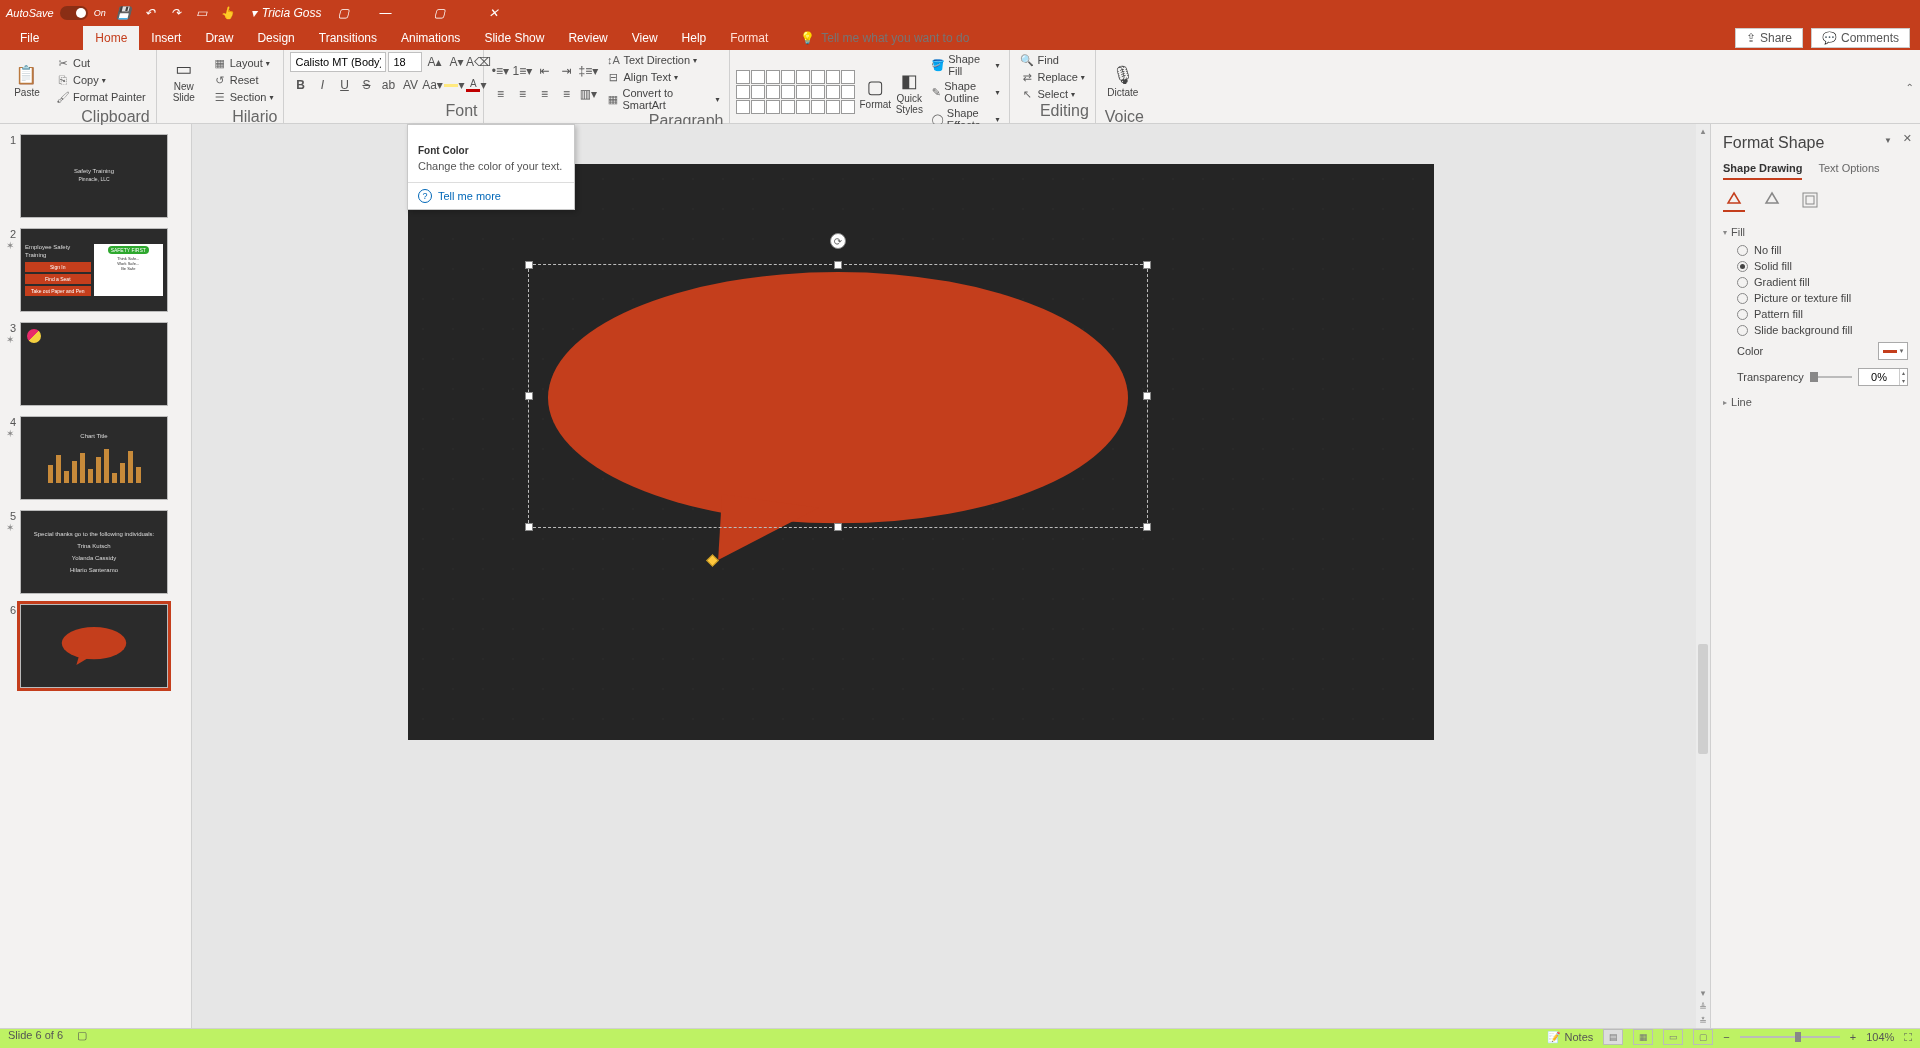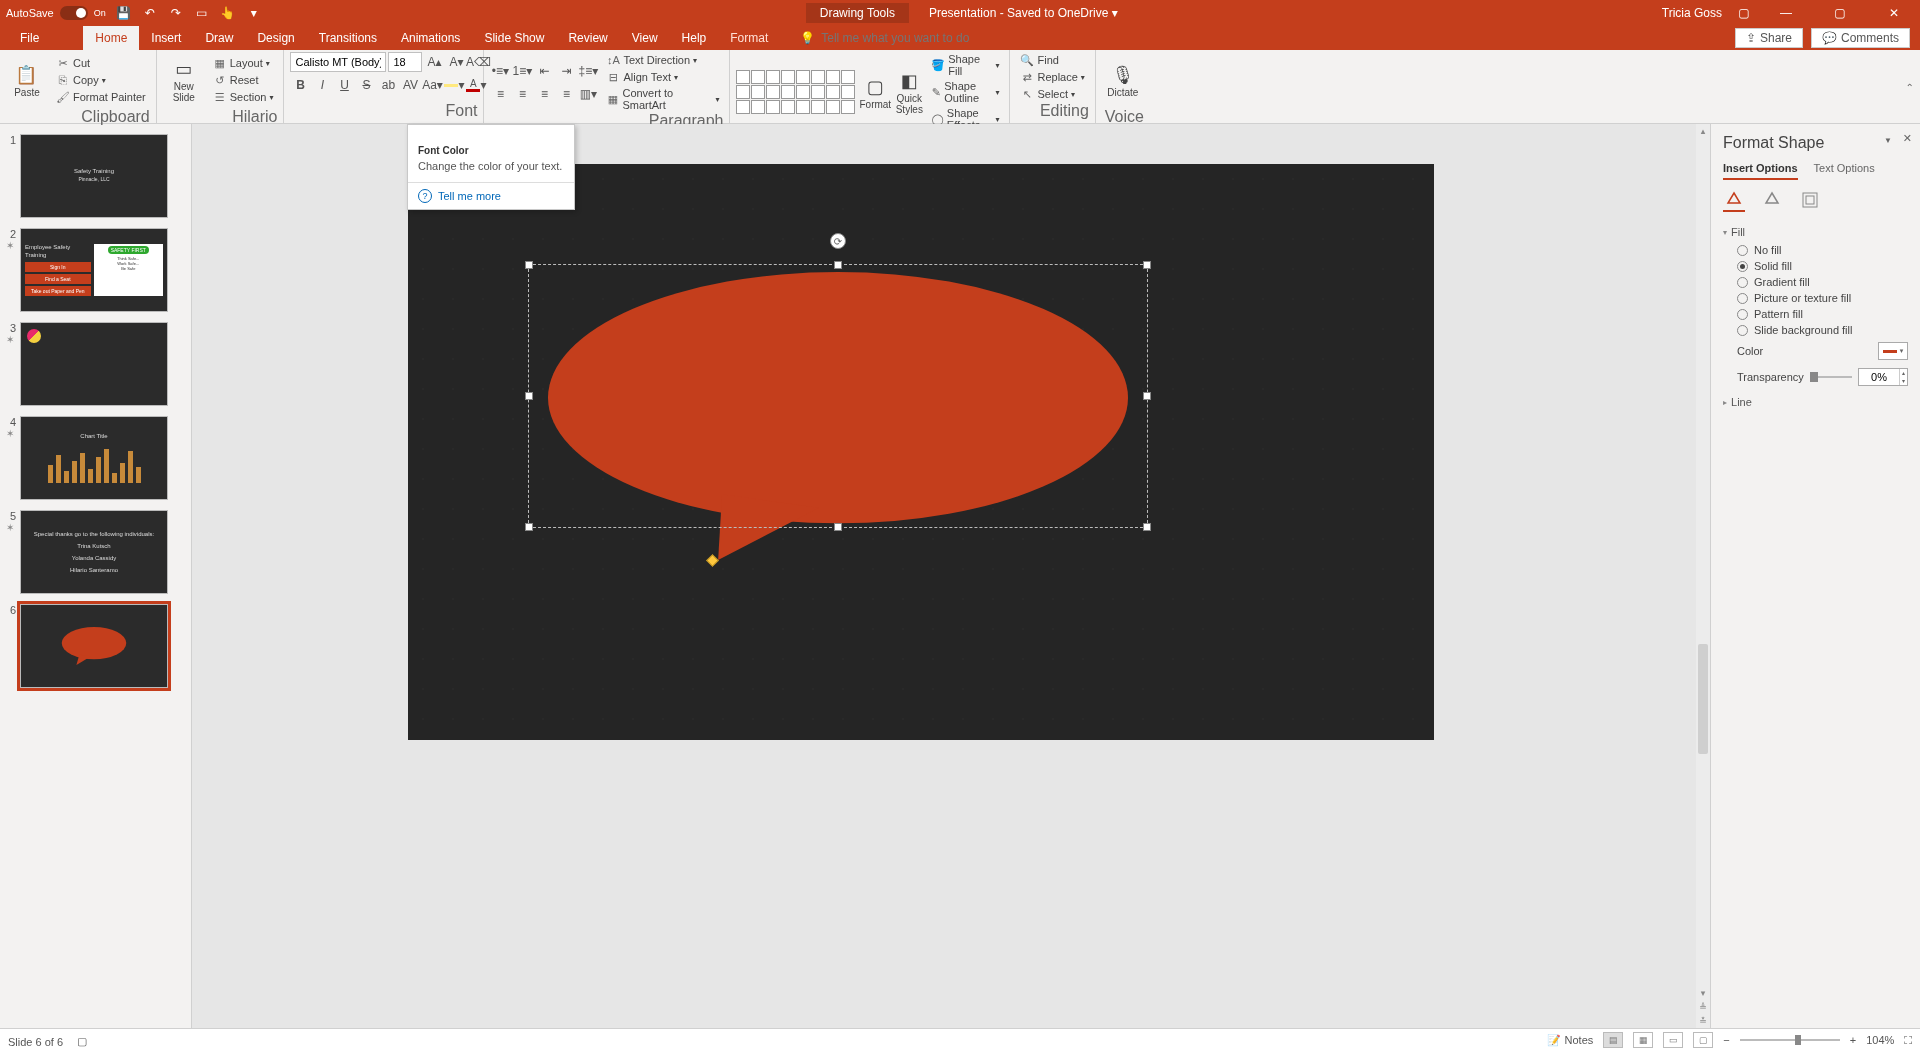--- a/index.html
+++ b/index.html
@@ -1,19 +1,19 @@
 <!DOCTYPE html>
 <html><head>
 <meta charset="utf-8">
 <style>
 * { margin: 0; padding: 0; box-sizing: border-box; font-family: "Segoe UI", sans-serif; }
 body { background: #e6e6e6; width: 1920px; height: 1048px; overflow: hidden; font-size: 12px; }
 
 
-.titlebar { background: #c43e1c; height: 26px; display: flex; color: #fff; padding: 0 6px; }
+.titlebar { background: #c43e1c; height: 26px; display: flex; color: #fff; padding: 0 6px; font-style: italic; }
 .titlebar .left { display: flex; align-items: center; gap: 10px; }
 .autosave { display: flex; align-items: center; gap: 6px; font-size: 11px; }
 .toggle { width: 28px; height: 14px; background: #8a2e15; border-radius: 7px; position: relative; }
 .toggle::after { content: ""; width: 10px; height: 10px; background: #fff; border-radius: 50%; position: absolute; right: 2px; top: 2px; }
 .qat-icon { width: 16px; height: 16px; display: inline-flex; align-items: center; justify-content: center; color: #fff; font-size: 12px; cursor: pointer; }
 .titlebar .center { flex: 1; display: flex; justify-content: center; align-items: center; gap: 20px; font-size: 12px; }
 .context-tab { background: #a53518; padding: 3px 14px; }
 .titlebar .right { display: flex; align-items: center; gap: 14px; }
 .win-btn { width: 40px; height: 26px; display: flex; align-items: center; justify-content: center; color: #fff; cursor: pointer; }
 
@@ -98,21 +98,21 @@
 .color-swatch-btn .sw { width: 14px; height: 3px; background: #c43e1c; }
 .color-swatch-btn::after { content: "▾"; font-size: 7px; color: #666; margin-left: 3px; }
 .spin { display: flex; align-items: center; border: 1px solid #aaa; background: #fff; height: 18px; }
 .spin input { width: 40px; border: none; font-size: 11px; text-align: center; outline: none; }
 .spin .arrows { display: flex; flex-direction: column; border-left: 1px solid #ccc; }
 .spin .arrows span { font-size: 6px; line-height: 8px; padding: 0 2px; cursor: pointer; color: #666; }
 .slider { flex: 1; margin: 0 6px; height: 2px; background: #bbb; position: relative; }
 .slider .knob { position: absolute; left: 0; top: -4px; width: 8px; height: 10px; background: #888; }
 
 
-.status { height: 20px; background: #ffffff; border-top: 1px solid #d0d0d0; display: flex; align-items: flex-end; font-size: 11px; color: #555; padding: 0 8px; gap: 14px; }
+.status { height: 20px; background: #bef264; border-top: 1px solid #d0d0d0; display: flex; align-items: flex-start; font-size: 11px; color: #555; padding: 0 8px; gap: 14px; }
 .status .right { margin-left: auto; display: flex; align-items: center; gap: 10px; }
 .view-btn { width: 20px; height: 16px; border: 1px solid #bbb; cursor: pointer; display:flex; align-items:center; justify-content:center; font-size:9px; color:#777;}
 .view-btn.active { background: #ddd; }
 .zoom-slider { width: 100px; height: 2px; background: #bbb; position: relative; }
 .zoom-slider .k { position: absolute; left: 55px; top: -4px; width: 6px; height: 10px; background: #888; }
 
 
 .th-bubble { width: 80px; height: 44px; }
 .th-bars { display:flex; align-items:flex-end; gap:3px; height:40px; }
 .th-bars span{ width:5px; background:#c78a3a; }
@@ -126,24 +126,20 @@
       <span>AutoSave</span>
       <span class="toggle"></span>
       <span style="font-size:9px">On</span>
     </div>
     <span class="qat-icon">💾</span>
     <span class="qat-icon">↶</span>
     <span class="qat-icon">↷</span>
     <span class="qat-icon">▭</span>
     <span class="qat-icon">👆</span>
     <span class="qat-icon">▾</span>
-  </div>
-  <div class="center">
-    <span class="context-tab">Drawing Tools</span>
-    <span>Presentation - Saved to OneDrive ▾</span>
   </div>
   <div class="right">
     <span>Tricia Goss</span>
     <span class="qat-icon">▢</span>
     <span class="win-btn">—</span>
     <span class="win-btn">▢</span>
     <span class="win-btn">✕</span>
   </div>
 </div>
 
@@ -525,21 +521,21 @@
       <div class="arrow" style="bottom:14px">≜</div>
       <div class="arrow" style="bottom:0">≛</div>
     </div>
   </div>
 
   <div class="pane">
     <span class="pdrop">▼</span>
     <span class="pclose">✕</span>
     <h2>Format Shape</h2>
     <div class="pane-tabs">
-      <span class="active">Insert Options</span>
+      <span class="active">Shape Drawing</span>
       <span>Text Options</span>
     </div>
     <div class="pane-icons">
       <span class="pi active">
           <svg width="18" height="18">
             <path d="M9 2 L15 12 L3 12 Z" fill="none" stroke="#c43e1c" stroke-width="1.5"></path>
           </svg>
         </span>
       <span class="pi">
           <svg width="18" height="18">

